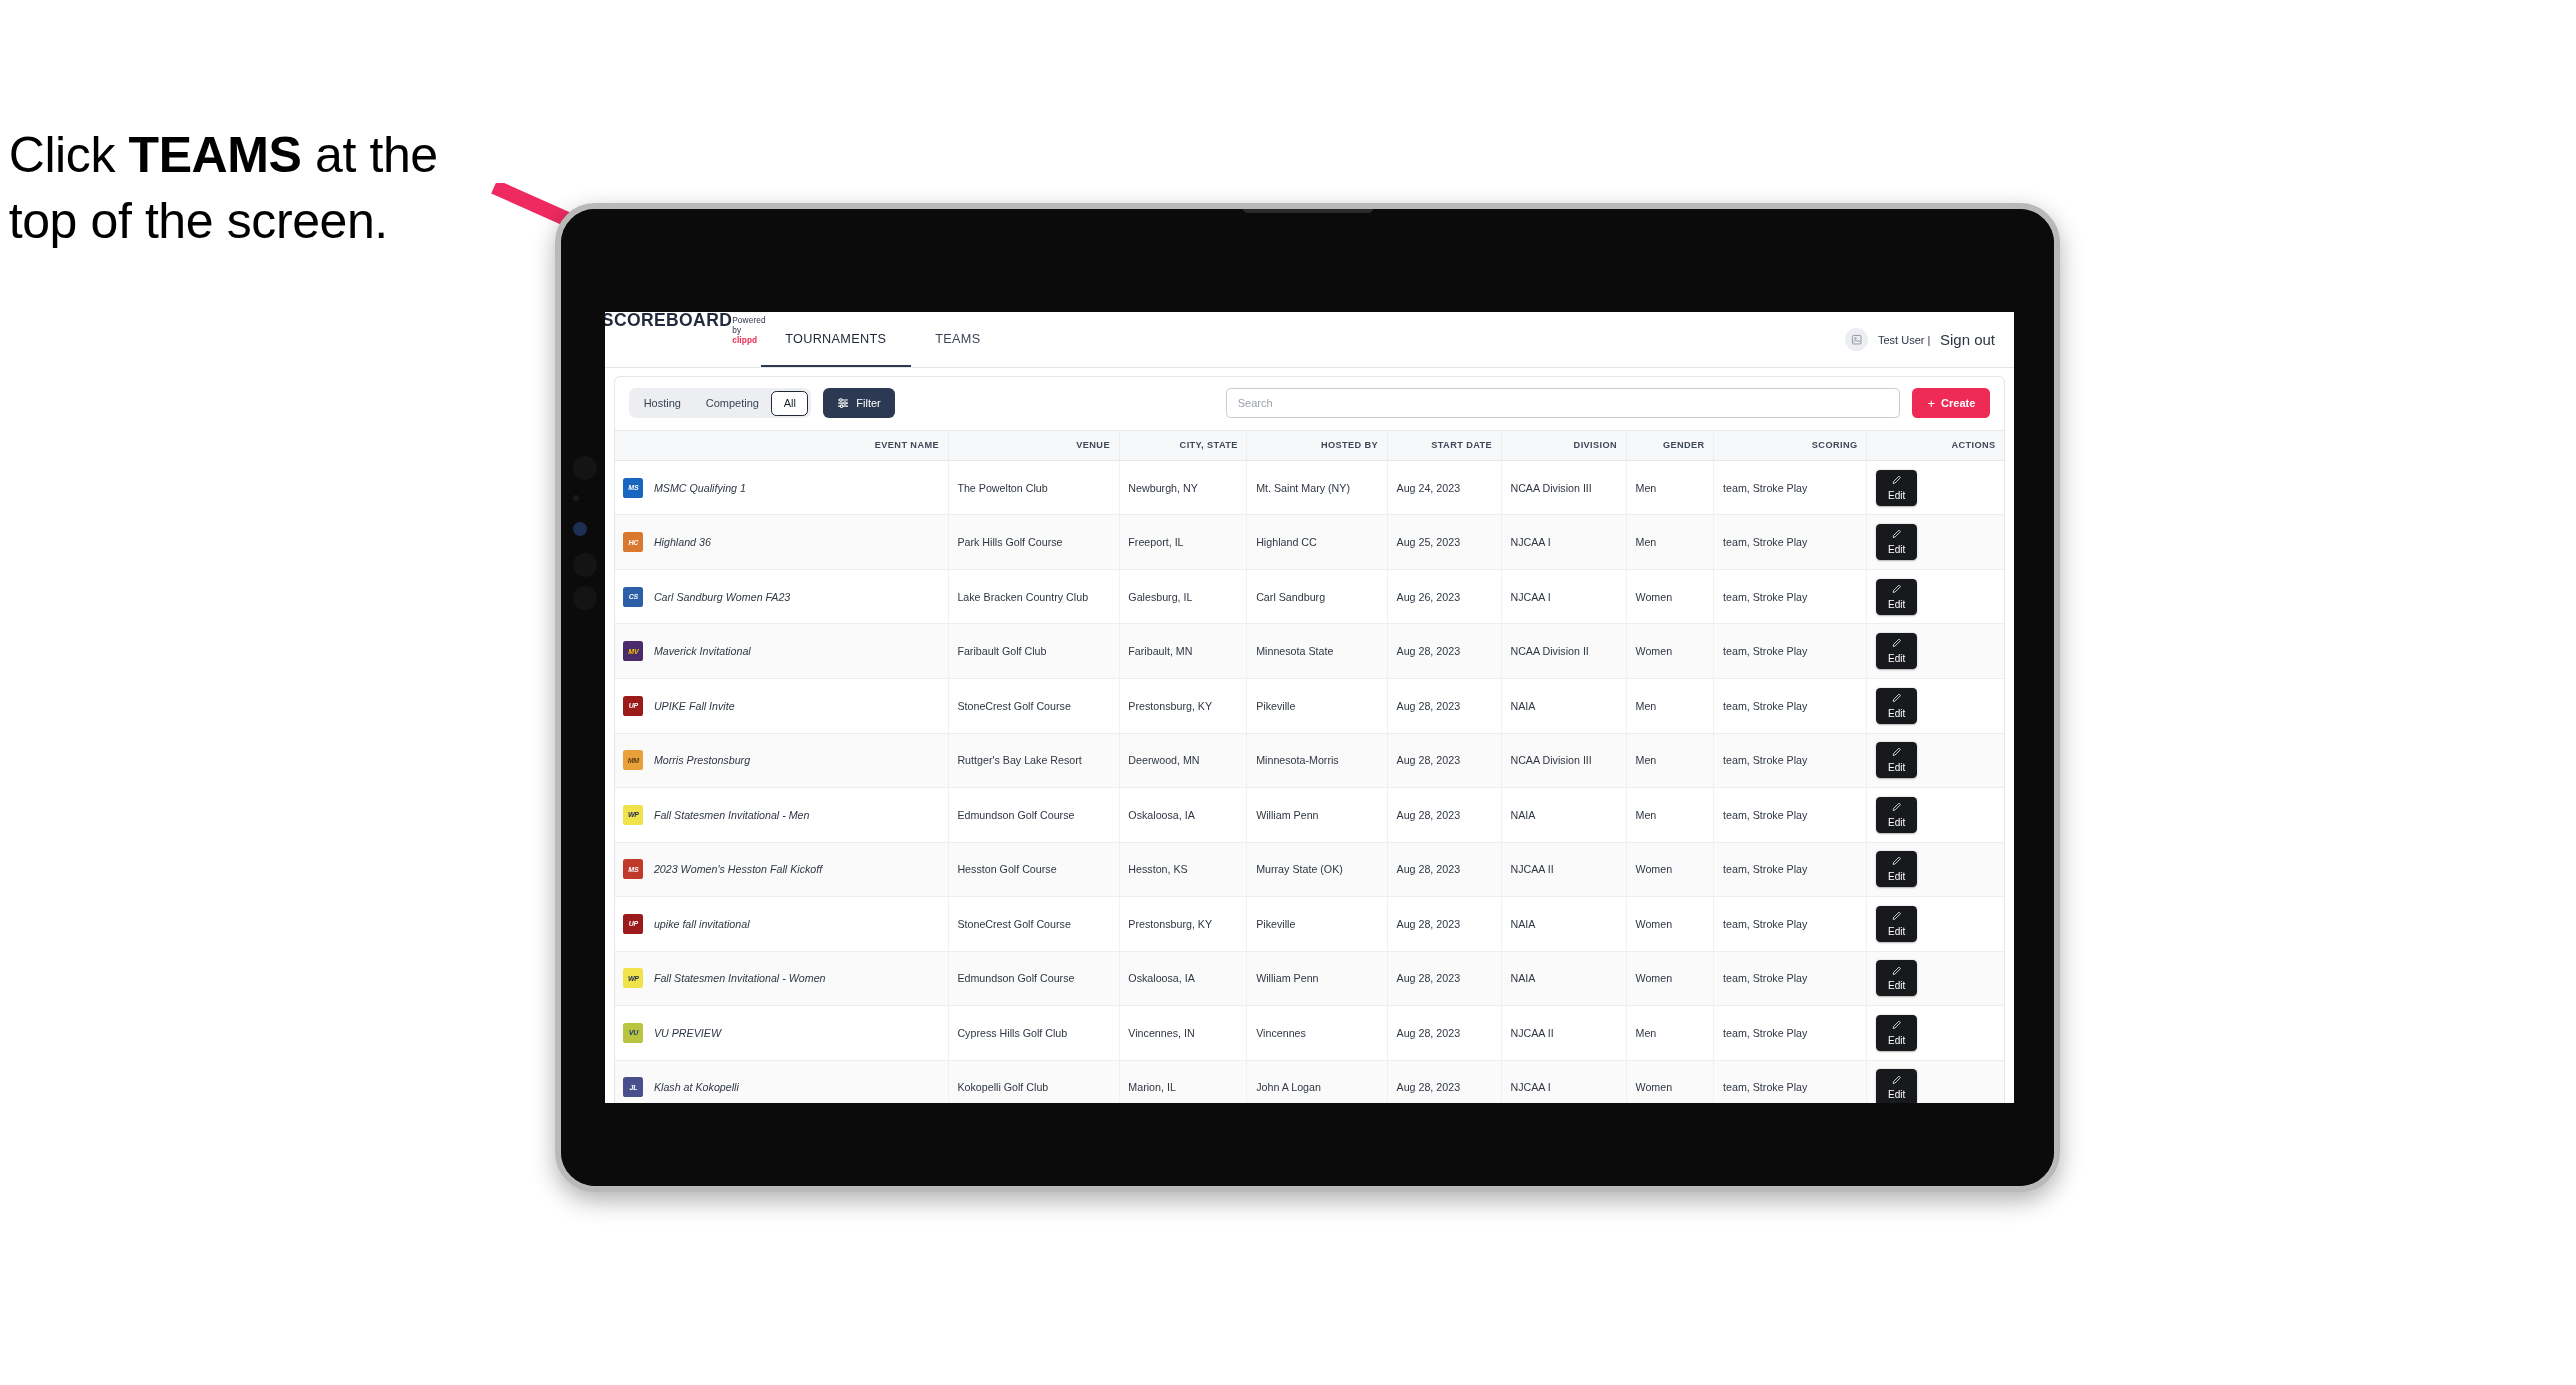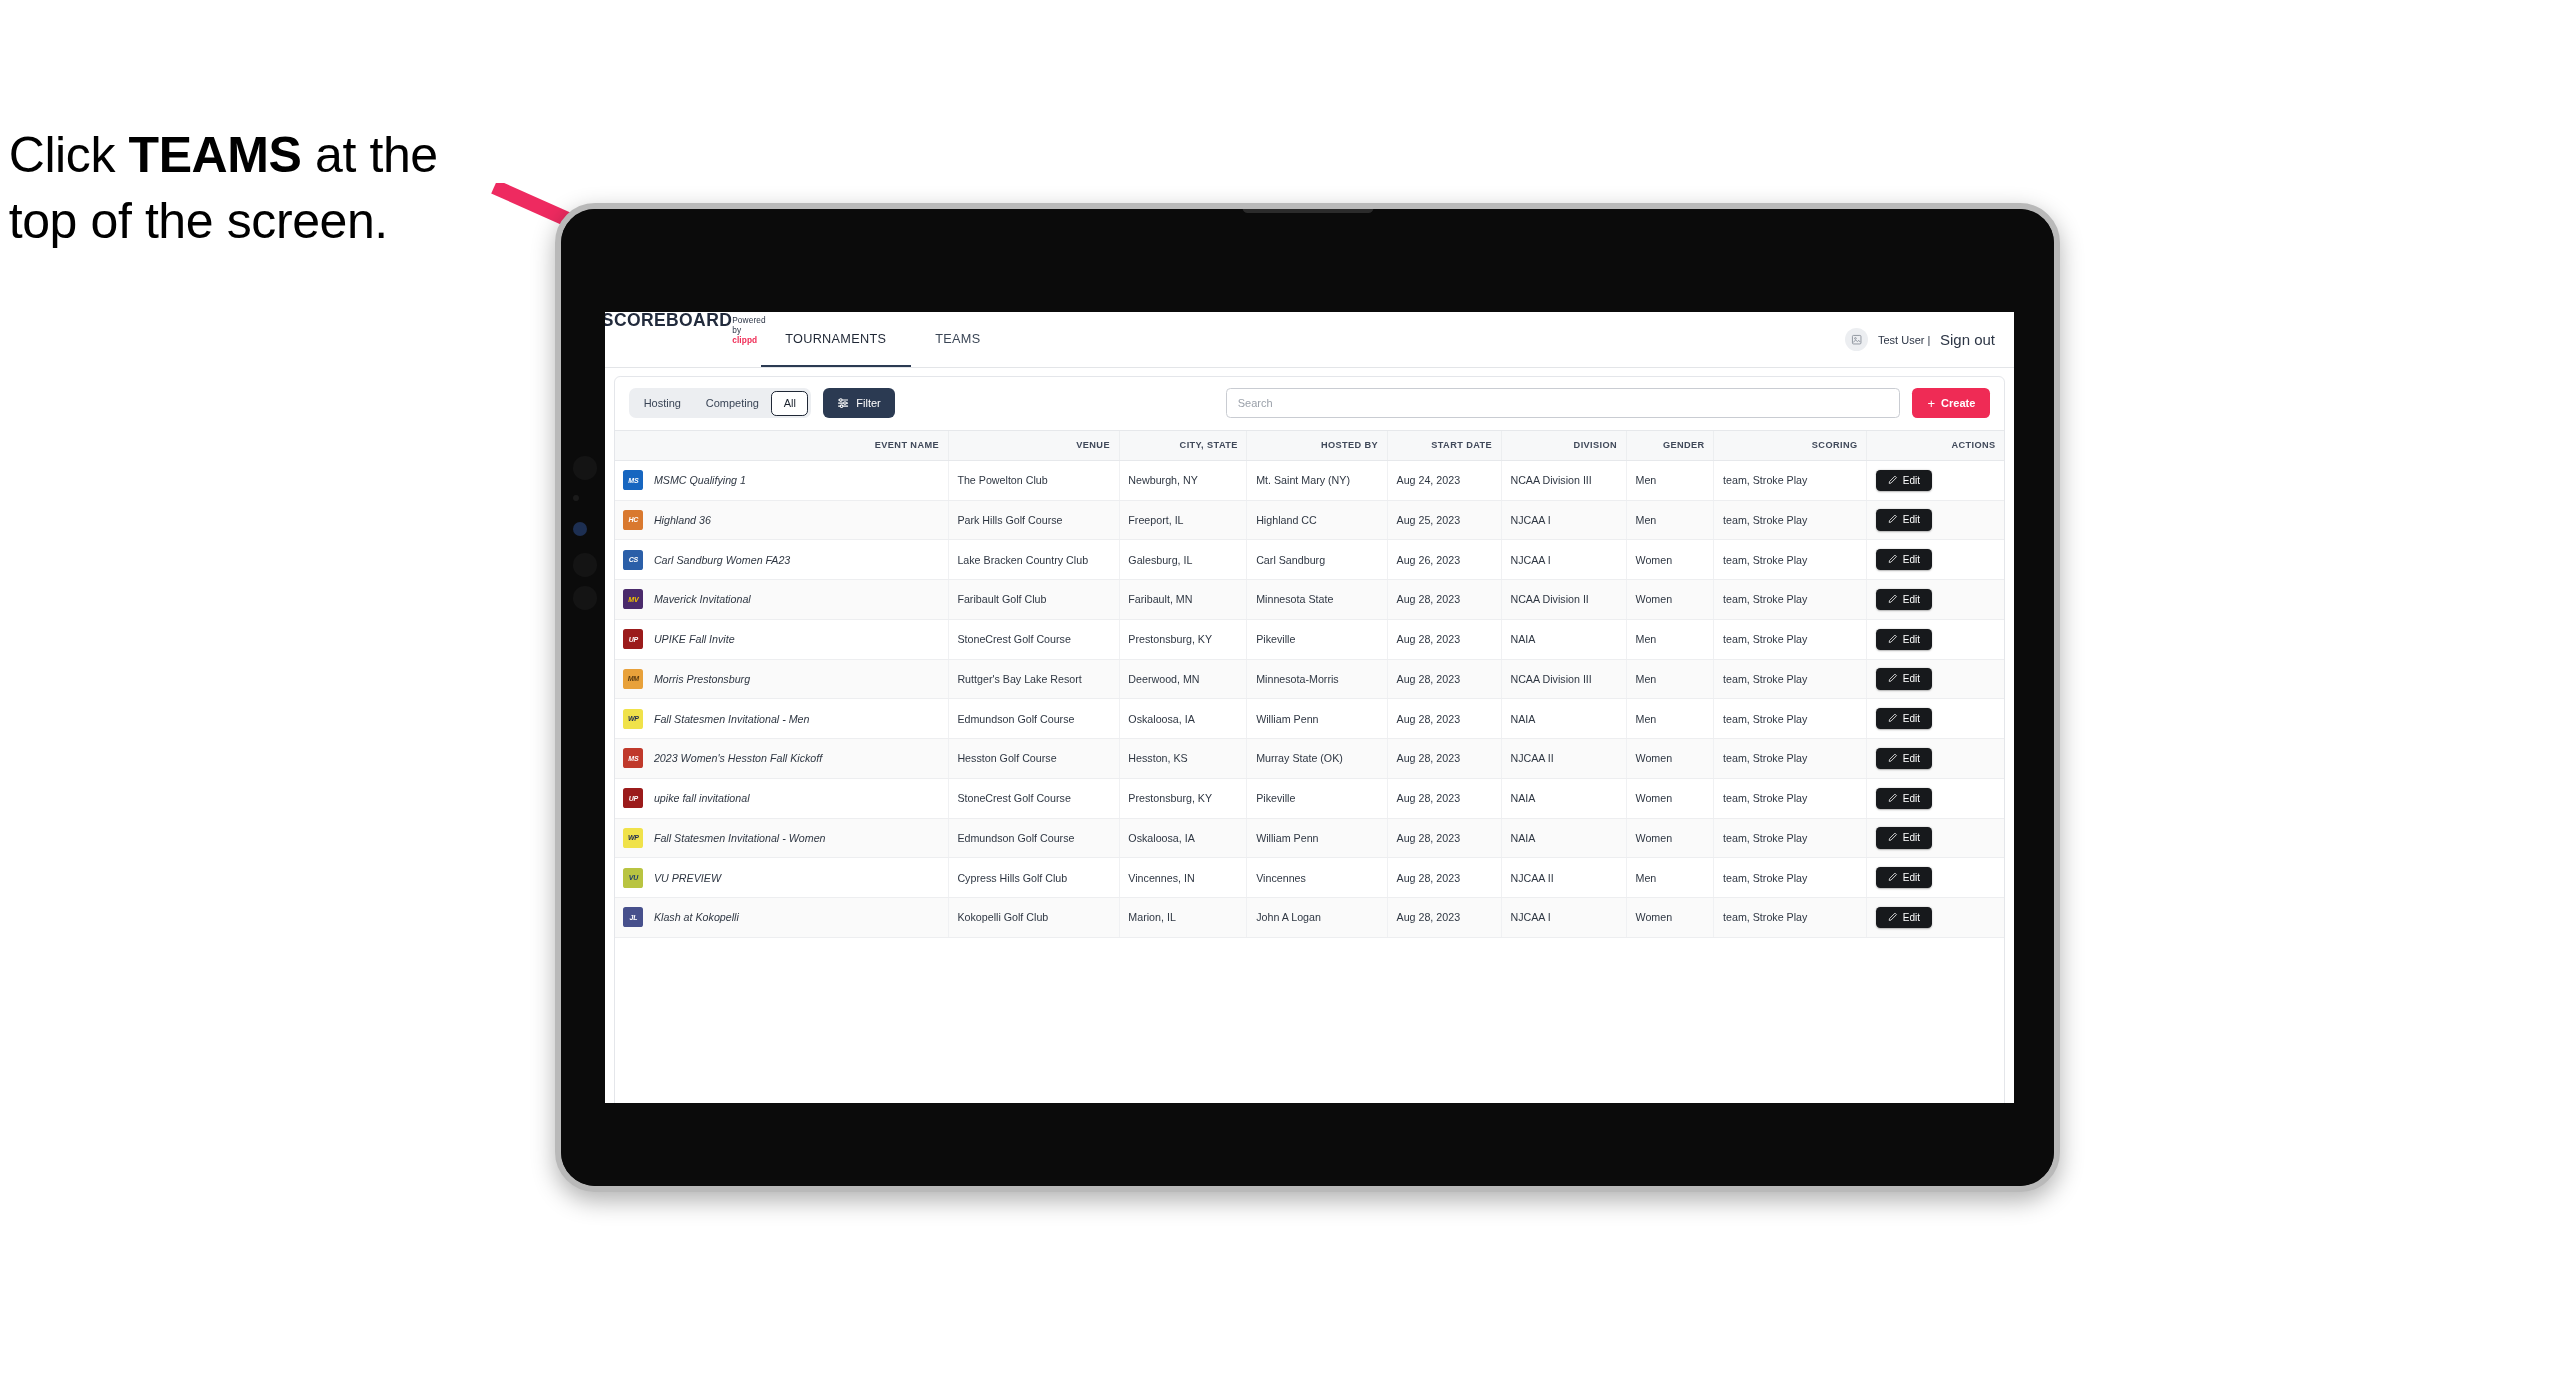--- a/index.html
+++ b/index.html
@@ -196,26 +196,27 @@
   .evt-inner { display: flex; align-items: center; gap: 10.5px; font-style: italic; }
   .team-logo {
     width: 20px; height: 20px; flex: 0 0 20px;
     border-radius: 2.6px;
     display: flex; align-items: center; justify-content: center;
     font-size: 7px; font-weight: 800; color: #fff;
     overflow: hidden; line-height: 1;
     letter-spacing: -0.2px;
   }
   .edit-btn {
-    display: inline-flex; align-items: flex-start; gap: 5.2px;
+    display: inline-flex; align-items: center; gap: 5.2px;
     background: #17191c; color: #fff;
     font-size: 10px;
     padding: 5.2px 12.2px; border-radius: 4.4px; cursor: pointer;
     border: none; font-family: "Liberation Sans", sans-serif;
     box-shadow: 0 0.9px 1.7px rgba(0,0,0,0.3);
+    flex-direction: column;
   }
   .edit-btn svg { display:block; }
 
   
   col.c-event   { width: 24.0%; }
   col.c-venue   { width: 12.3%; }
   col.c-city    { width: 9.2%; }
   col.c-host    { width: 10.1%; }
   col.c-date    { width: 8.2%; }
   col.c-div     { width: 9.0%; }

